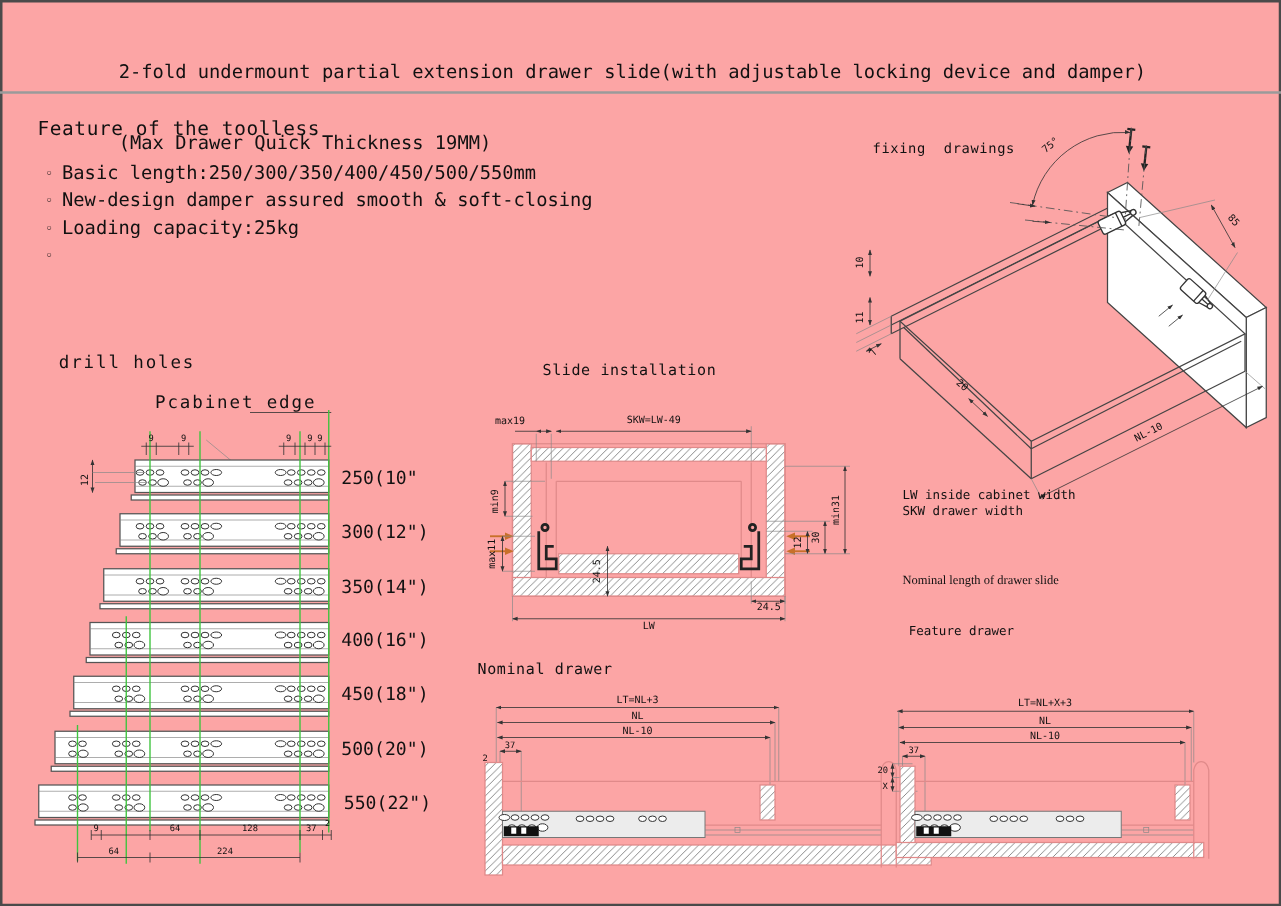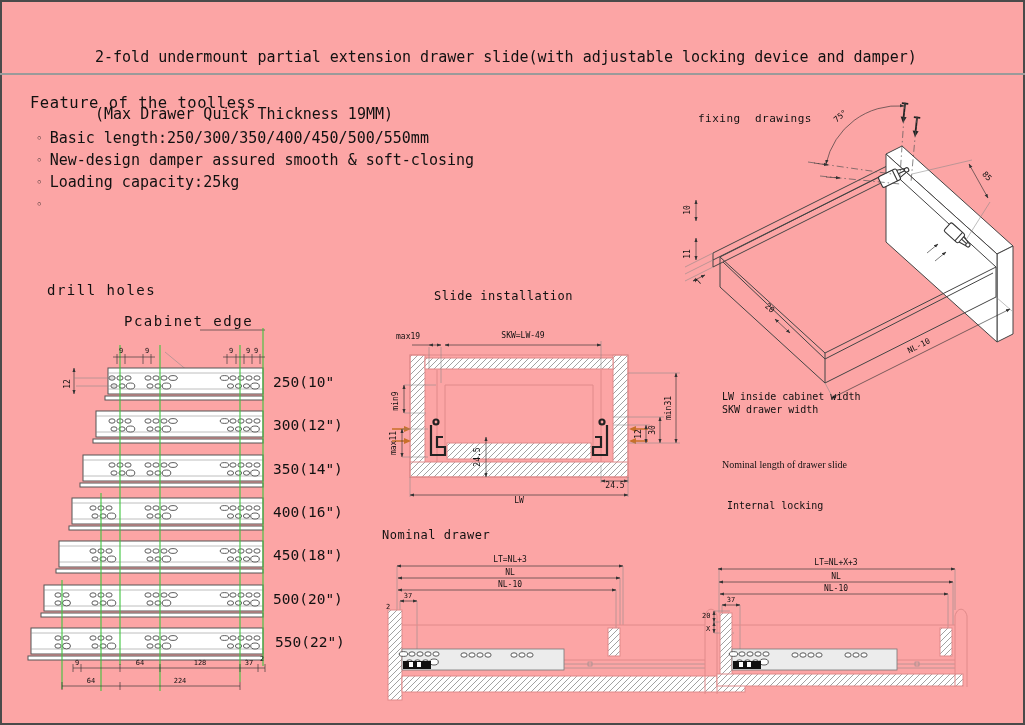--- a/index.html
+++ b/index.html
@@ -194,21 +194,21 @@
     <text class="dimt" x="10" y="120" transform="rotate(-90 10 120)" text-anchor="middle">10</text>
     <text class="dimt" x="10" y="164" transform="rotate(-90 10 164)" text-anchor="middle">11</text>
     <text class="dimt" x="21" y="193" transform="rotate(-62 21 193)" text-anchor="middle">7</text>
     <text class="dimt" x="88" y="220" transform="rotate(42 88 220)" text-anchor="middle">20</text>
     <text class="dimt" x="240" y="258" transform="rotate(-27 240 258)" text-anchor="middle">NL-10</text>
   </svg>
 
   <div class="abs t-leg" style="left:722px;top:391px;">LW inside cabinet width</div>
   <div class="abs t-leg" style="left:722px;top:404px;">SKW drawer width</div>
   <div class="abs t-leg" style="left:722px;top:459px;font-family:Liberation Serif, serif;">Nominal length of drawer slide</div>
-  <div class="abs t-leg" style="left:727px;top:500px;">Internal locking</div>
+  <div class="abs t-leg" style="left:727px;top:500px;">Feature drawer</div>
 
   <div class="abs t-drill" style="left:47px;top:282px;">drill holes</div>
   <svg class="abs" style="left:28px;top:310px;" width="340" height="400" viewBox="0 0 340 400">
     <text class="cedge" x="96" y="16">Pcabinet edge</text>
     <line class="dim" x1="172" y1="20" x2="237" y2="20"></line>
     <line class="thin" x1="137" y1="42" x2="166" y2="66"></line>
 
     <g>
       <rect class="slideb" x="80" y="58" width="155" height="26"></rect>
       <line class="thin" x1="80" y1="63" x2="235" y2="63"></line>

